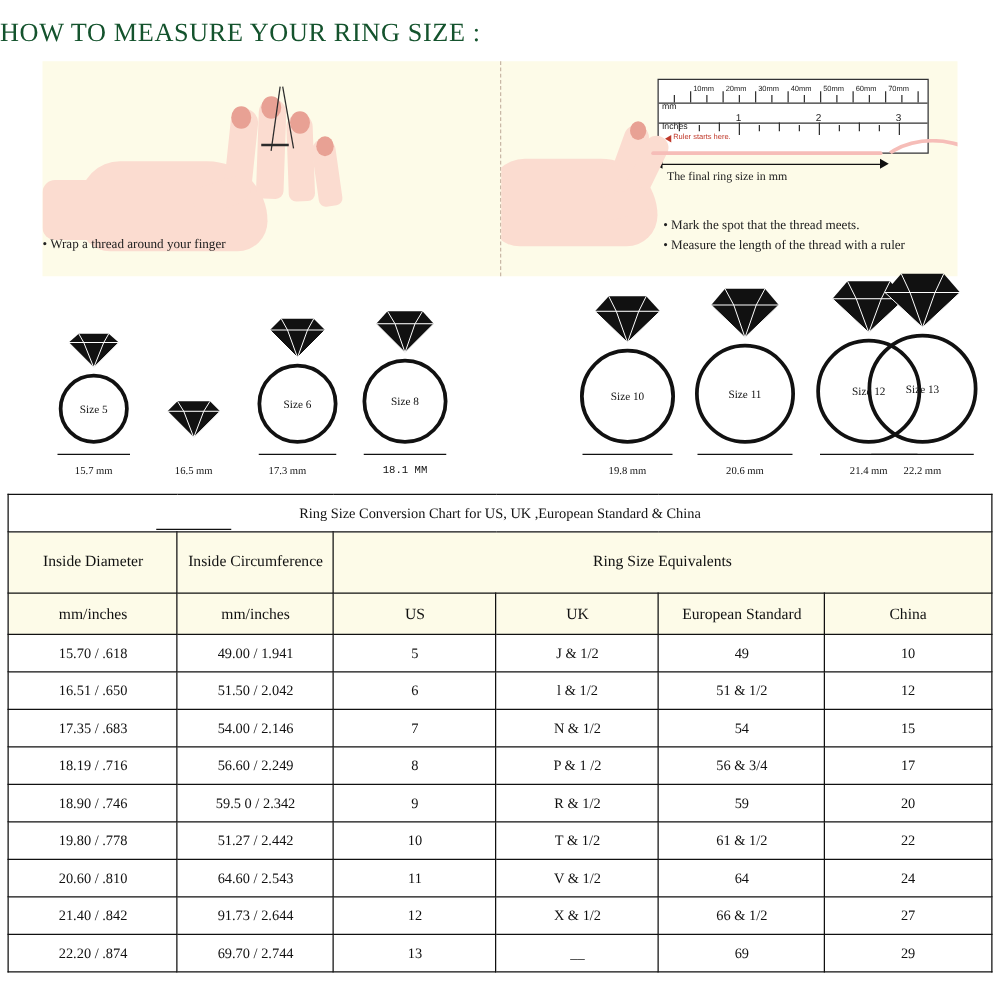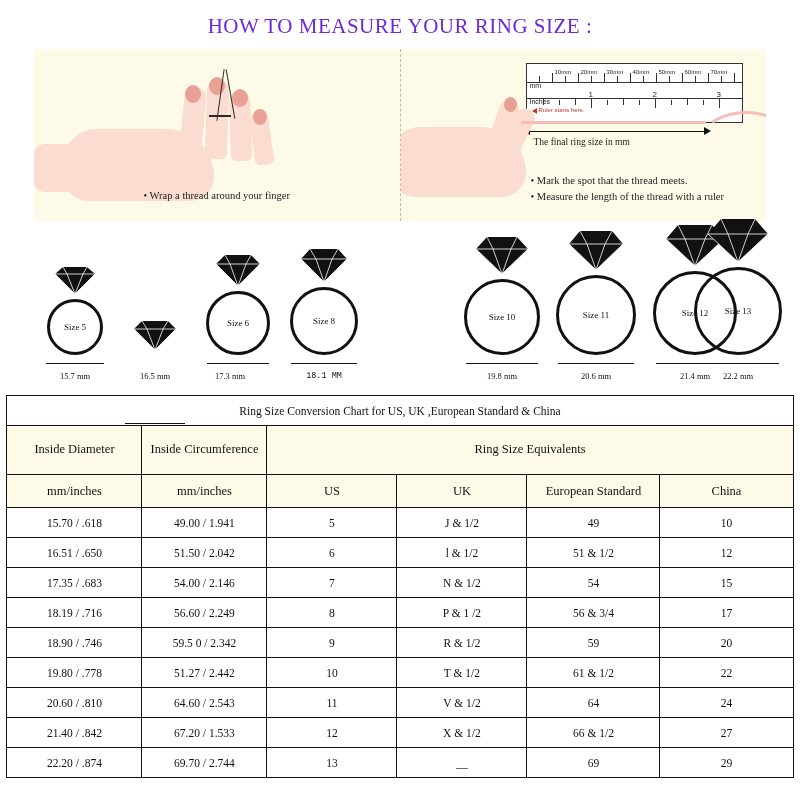--- a/index.html
+++ b/index.html
@@ -17,27 +17,26 @@
   }
   .page {
     width: 800px;
     height: 800px;
     position: relative;
     box-sizing: border-box;
   }
 
   
   .title {
-    text-align: center;
     font-size: 21px;
     letter-spacing: 0.5px;
     padding-top: 14px;
     padding-bottom: 10px;
     font-family: "Liberation Serif", serif;
-    color: #6d28d9;
+    color: #14532d;
   }
 
   
   .hands {
     position: relative;
     margin: 0 34px;
     height: 172px;
     background: #fdfbe8;
     display: flex;
   }
@@ -51,21 +50,20 @@
   .caption {
     position: absolute;
     left: 0;
     right: 0;
     font-size: 10.5px;
     color: #222;
     font-family: "Liberation Serif", serif;
   }
   .cap-left {
     bottom: 20px;
-    text-align: center;
   }
   .cap-right1 { bottom: 35px; left: 130px; }
   .cap-right2 { bottom: 19px; left: 130px; }
 
   
   .palm {
     position: absolute;
     background: #fbdcd0;
     border-radius: 50% 50% 45% 45%;
   }
@@ -551,21 +549,21 @@
       <tr>
         <td>20.60 / .810</td>
         <td>64.60 / 2.543</td>
         <td>11</td>
         <td>V &amp; 1/2</td>
         <td>64</td>
         <td>24</td>
       </tr>
       <tr>
         <td>21.40 / .842</td>
-        <td>67.20 / 1.533</td>
+        <td>91.73 / 2.644</td>
         <td>12</td>
         <td>X &amp; 1/2</td>
         <td>66 &amp; 1/2</td>
         <td>27</td>
       </tr>
       <tr>
         <td>22.20 / .874</td>
         <td>69.70 / 2.744</td>
         <td>13</td>
         <td>__</td>

